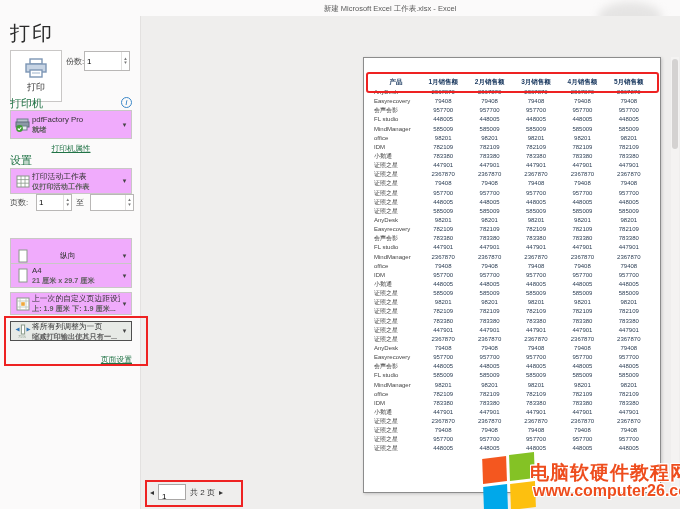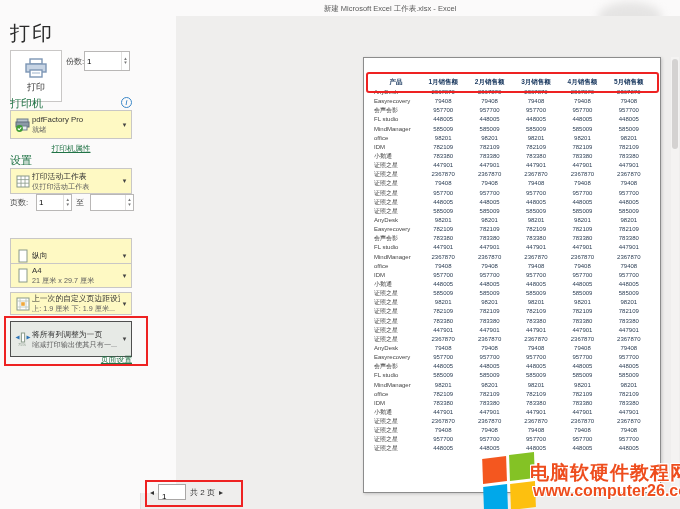--- a/index.html
+++ b/index.html
@@ -24,51 +24,51 @@
   
   .ptable{position:absolute;left:372px;top:75px;width:280px;
     display:grid;grid-template-columns:48px repeat(5,1fr);}
   .th{height:13px;line-height:13px;font-size:6.5px;font-weight:bold;color:#17365d;text-align:center;white-space:nowrap;overflow:hidden;}
   .td{height:9.15px;line-height:9.15px;font-size:6px;white-space:nowrap;overflow:hidden;}
   .tprod{color:#454545;text-align:left;padding-left:2px;}
   .tval{color:#2d3f55;text-align:center;}
   .hdr-annotation{position:absolute;left:366px;top:72px;width:289px;height:17px;
     border:2px solid #ee2222;border-radius:3px;pointer-events:none;}
   
-  .left-panel{position:absolute;left:0;top:16px;width:140px;bottom:16px;background:#fbfafa;padding-left:36px;}
+  .left-panel{position:absolute;left:0;top:16px;width:140px;bottom:16px;background:#fbfafa;}
   .big-heading{position:absolute;left:10px;top:4px;font-size:20px;color:#2b2b2b;letter-spacing:2px;}
   .print-btn{position:absolute;left:10px;top:34px;width:50px;height:50px;background:#fff;
     border:1px solid #c9c7c6;display:flex;flex-direction:column;align-items:center;justify-content:center;gap:3px;cursor:pointer;}
   .print-btn span{font-size:9px;color:#333;}
   .copies-label{position:absolute;left:66px;top:40px;font-size:8px;color:#4a4a4a;}
   .spinner{position:absolute;background:#fff;border:1px solid #b9b7b6;display:flex;align-items:center;}
   .spinner input{border:0;outline:0;width:100%;height:100%;font-size:8px;padding:0 2px;font-family:inherit;background:transparent;}
   .spin-arrows{width:10px;height:100%;display:flex;flex-direction:column;align-items:center;justify-content:center;color:#777;border-left:1px solid #e1e0df;}
   .spin-arrows i{font-style:normal;font-size:4.5px;line-height:4.5px;}
   .copies-spin{left:84px;top:35px;width:44px;height:18px;}
   .section-heading{position:absolute;left:10px;font-size:11px;color:#217346;}
   .info-icon{position:absolute;left:121px;width:9px;height:9px;border:1px solid #3a87c8;border-radius:50%;
     color:#3a87c8;font-size:6.5px;line-height:9px;text-align:center;font-style:italic;font-weight:bold;}
-  .drop{position:absolute;left:10px;width:122px;background:#fef9c3;border:1px solid #c9c7c6;
+  .drop{position:absolute;left:10px;width:122px;background:#f0abfc;border:1px solid #c9c7c6;
     display:flex;align-items:center;padding:0 2px 0 3px;box-sizing:border-box;cursor:pointer;}
   .drop .dicon{flex:0 0 18px;display:flex;align-items:center;justify-content:center;}
   .drop .dtext{flex:1;min-width:0;overflow:hidden;}
   .drop .l1{font-size:7.8px;color:#333;line-height:10px;white-space:nowrap;overflow:hidden;}
-  .drop .l2{font-size:7.2px;color:#5e5e5e;line-height:9px;white-space:pre;overflow:hidden;}
+  .drop .l2{font-size:7.2px;color:#5e5e5e;line-height:9px;white-space:pre;overflow:hidden;font-weight:bold;}
   .drop .caret{flex:0 0 9px;font-size:7px;color:#444;text-align:center;}
   .printer-drop{top:94px;height:29px;}
   .green-link{position:absolute;font-size:7.8px;color:#217346;text-decoration:underline;cursor:pointer;}
   .pages-row{position:absolute;left:10px;top:178px;width:122px;height:15px;font-size:8px;color:#4a4a4a;}
   .pages-row .lbl{position:absolute;top:3px;}
   .drop-sheet{top:152px;height:26px;}
   .drop-collate{top:193px;height:26px;}
-  .drop-orient{top:222px;height:36px;}
+  .drop-orient{top:222px;height:36px;gap:28px;}
   .drop-paper{top:247px;height:25px;}
   .drop-margins{top:276px;height:23px;}
-  .drop-scaling{top:305px;height:36px;background:#e7eae6;border:1px solid #4f4f4f;}
+  .drop-scaling{top:305px;height:20px;background:#e7eae6;border:1px solid #4f4f4f;}
   .red-box{position:absolute;border:2px solid #ee2222;pointer-events:none;}
   .scaling-annotation{left:4px;top:300px;width:140px;height:46px;}
   
   .pager{position:absolute;left:150px;top:483px;height:18px;display:flex;align-items:center;gap:4px;}
   .pager .arrow{font-size:8px;color:#333;cursor:pointer;}
   .pager .pg-input{width:26px;height:14px;background:#fff;border:1px solid #a9a7a6;}
   .pager .pg-input input{width:100%;height:100%;border:0;outline:0;font-size:8px;padding:0 3px;box-sizing:border-box;font-family:inherit;background:transparent;}
   .pager .total{font-size:8px;color:#333;white-space:nowrap;}
   .pager-annotation{left:145px;top:480px;width:94px;height:23px;}
   

